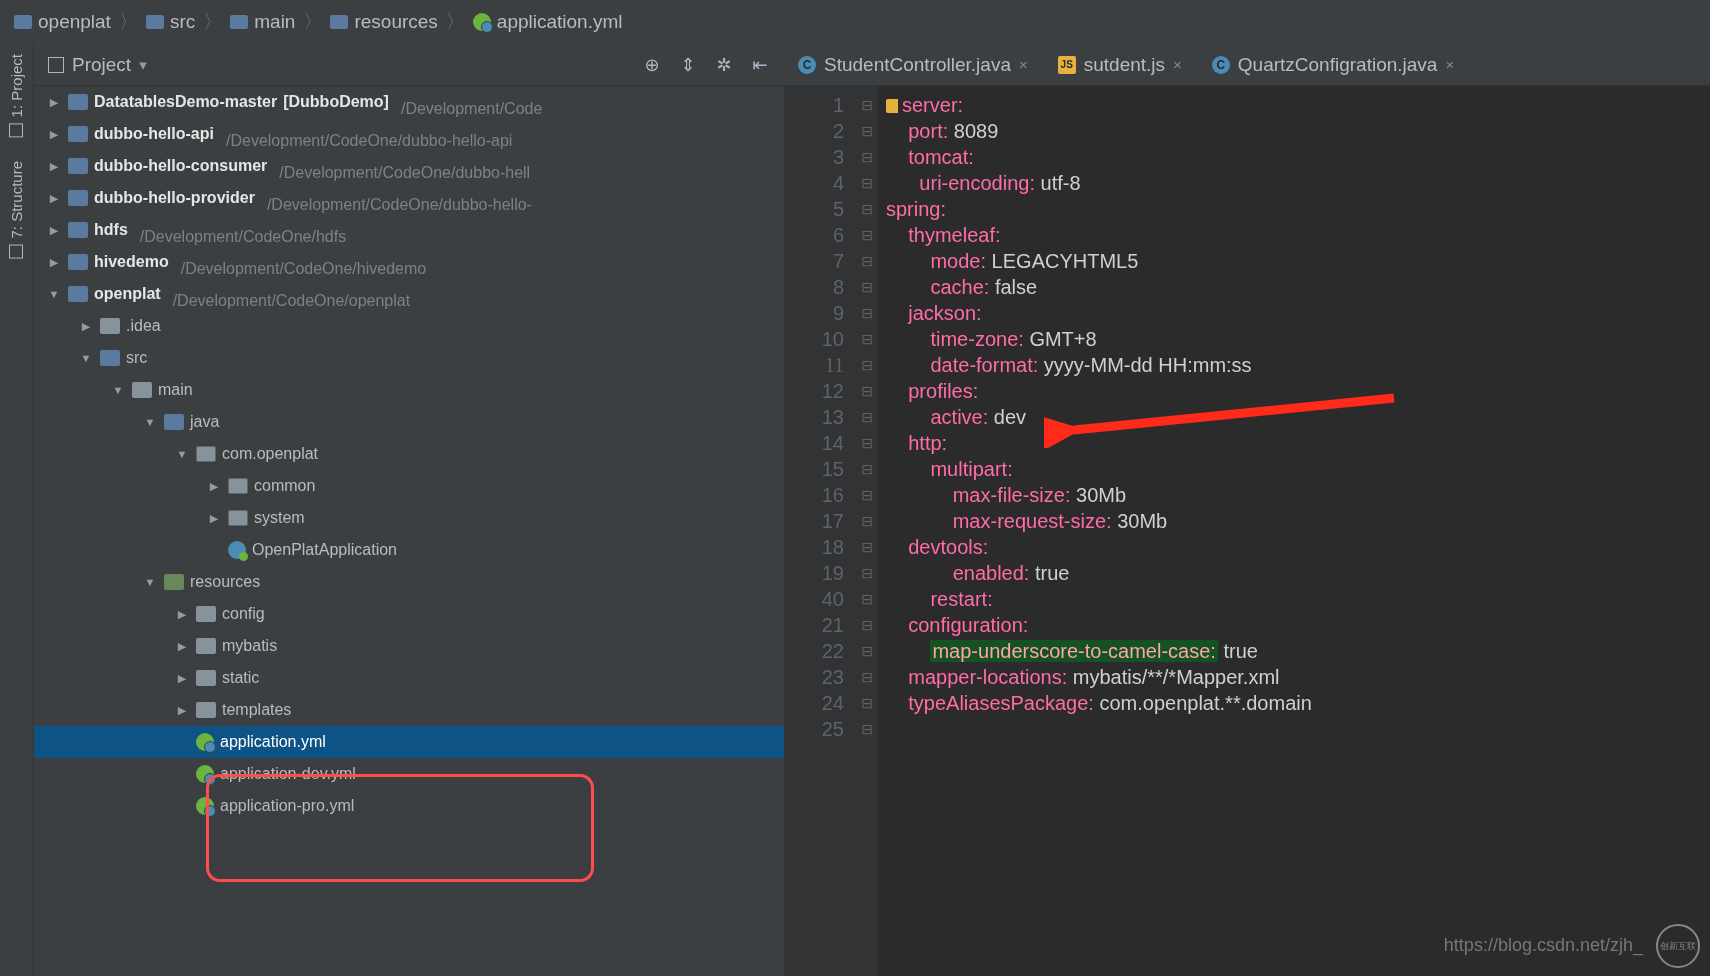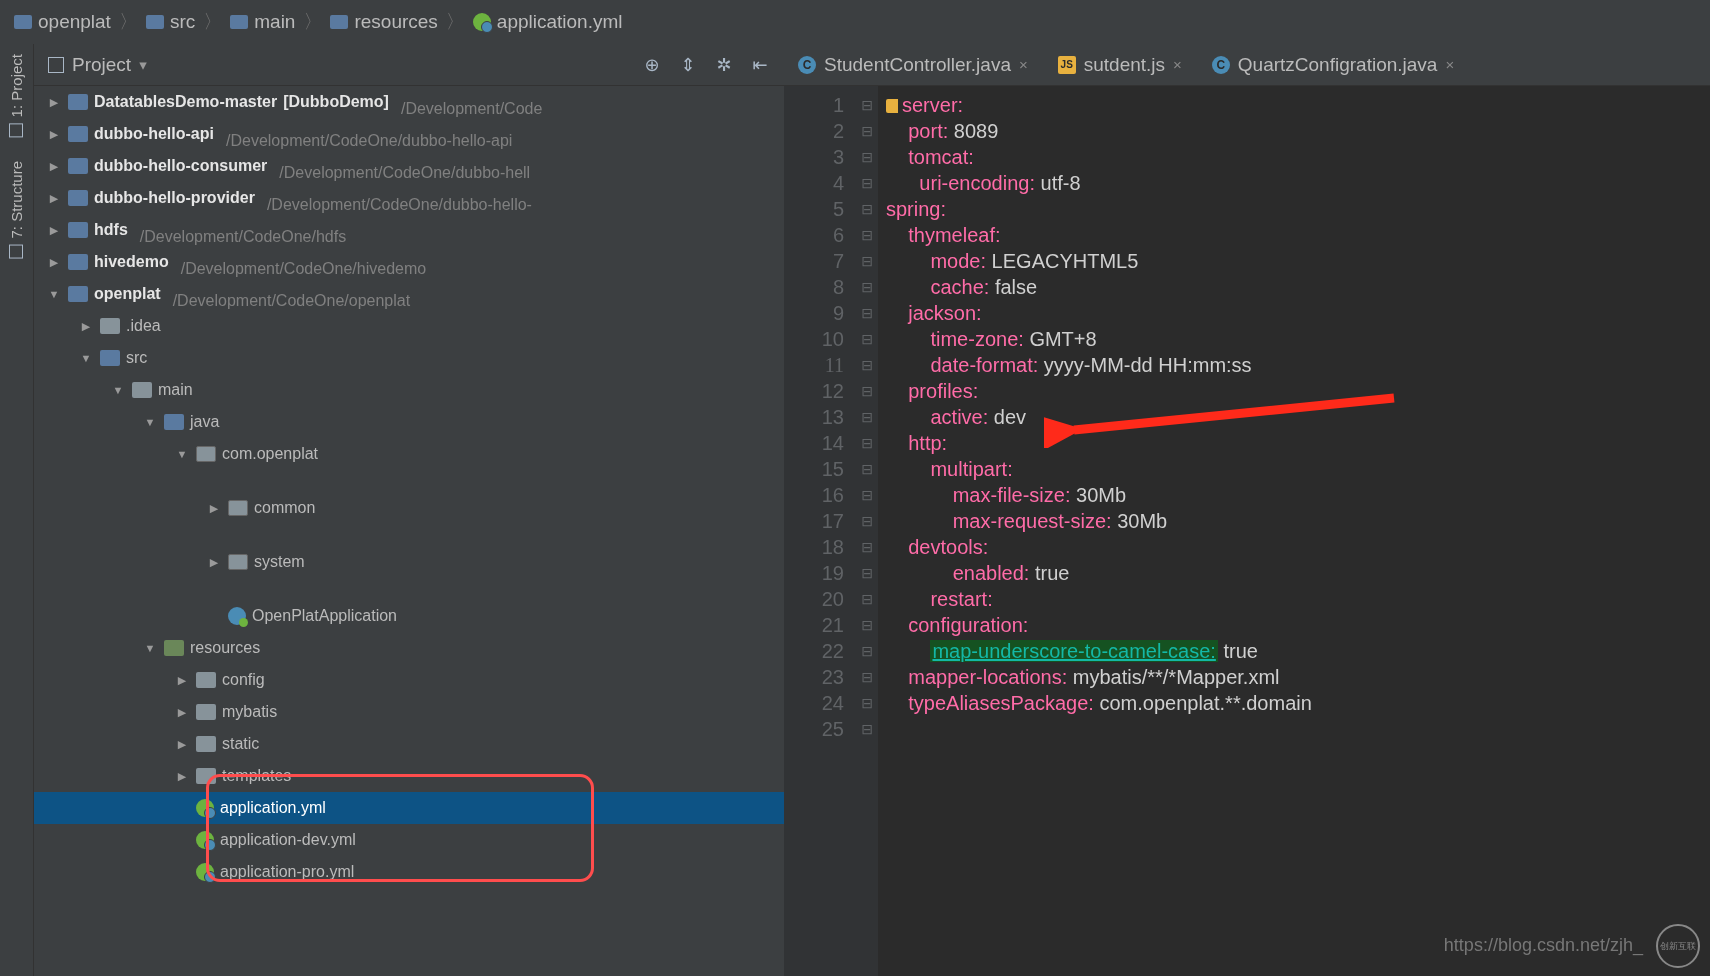--- a/index.html
+++ b/index.html
@@ -41,41 +41,41 @@
 .package { width: 16px; height: 16px; background: #87939a; border: 1px solid #666; }
 .class-icon { width: 18px; height: 18px; background: #4a8cb5; border-radius: 50%; position: relative; }
 .class-icon::after { content: ""; position: absolute; right: -2px; bottom: -2px; width: 9px; height: 9px; background: #6db33f; border-radius: 50%; }
 .tree-row .name { color: #bbbbbb; }
 .tree-row.selected .name { color: #fff; }
 .tree-row .name.bold { font-weight: bold; color: #e6e6e6; }
 .tree-row .bracket { color: #e6e6e6; font-weight: bold; }
 .tree-row .path { color: #808080; margin-left: 6px; margin-top: 13px; }
 
 .indent-0 { padding-left: 12px; } .indent-1 { padding-left: 44px; } .indent-2 { padding-left: 76px; }
-.indent-3 { padding-left: 108px; } .indent-4 { padding-left: 140px; } .indent-5 { padding-left: 172px; margin-top: 22px; }
+.indent-3 { padding-left: 108px; } .indent-4 { padding-left: 140px; } .indent-5 { padding-left: 172px; }
 
 .highlight-box { position: absolute; border: 3px solid #ff4d4d; border-radius: 14px; pointer-events: none; }
 
 .editor-area { flex: 1; background: #2b2b2b; display: flex; flex-direction: column; }
 .tabs { height: 42px; display: flex; align-items: center; padding: 0 14px; gap: 30px; background: #3c3f41; border-bottom: 1px solid #323232; }
 .tab { display: flex; align-items: center; gap: 8px; font-size: 19px; cursor: pointer; }
 .tab-icon { width: 18px; height: 18px; border-radius: 50%; display: inline-block; }
 .tab-icon.java { background: #4a8cb5; color: #2b2b2b; font-size: 12px; text-align: center; line-height: 18px; font-weight: bold; }
 .tab-icon.js { background: #e8b13f; border-radius: 2px; color: #2b2b2b; font-size: 10px; text-align: center; line-height: 18px; font-weight: bold; }
 .tab .close { color: #888; font-size: 15px; }
 
 .code-area { flex: 1; display: flex; font-family: "Menlo", "Consolas", monospace; font-size: 20px; line-height: 26px; position: relative; }
 .gutter { width: 72px; text-align: right; color: #606366; padding-right: 12px; padding-top: 6px; background: #313335; }
 .fold-gutter { width: 22px; background: #313335; padding-top: 6px; }
 .fold-mark { height: 26px; display: flex; align-items: center; justify-content: center; color: #606366; font-size: 14px; }
 .code-body { flex: 1; padding-top: 6px; padding-left: 8px; color: #a9b7c6; }
 .code-line { height: 26px; white-space: pre; }
 .tok-key { color: #ff6ca8; }
 .tok-plain { color: #d0d0d0; }
-.tok-keyhi { background: #155221; color: #14b8a6; padding: 0 2px; text-decoration: underline; }
+.tok-keyhi { background: #155221; color: #fca5a5; padding: 0 2px; }
 .line-mark { display: inline-block; width: 12px; height: 14px; background: #e8b13f; border-radius: 2px 0 0 2px; margin-right: 4px; vertical-align: -1px; }
 
 .arrow-svg { position: absolute; pointer-events: none; }
 
 .watermark { position: absolute; right: 10px; bottom: 8px; color: #777; font-size: 18px; font-family: sans-serif; }
 .watermark .logo { display: inline-block; vertical-align: middle; width: 44px; height: 44px; border-radius: 22px; border: 2px solid #888; color: #888; font-size: 20px; text-align: center; line-height: 40px; margin-left: 8px; }
 </style>
 </head>
 <body>
 
@@ -291,21 +291,21 @@
           <div style="height: 26px;">10</div>
           <div style="height: 26px; font-family: Liberation Serif, serif;">11</div>
           <div style="height: 26px;">12</div>
           <div style="height: 26px;">13</div>
           <div style="height: 26px;">14</div>
           <div style="height: 26px;">15</div>
           <div style="height: 26px;">16</div>
           <div style="height: 26px;">17</div>
           <div style="height: 26px;">18</div>
           <div style="height: 26px;">19</div>
-          <div style="height: 26px;">20</div>
+          <div style="height: 26px;">40</div>
           <div style="height: 26px;">21</div>
           <div style="height: 26px;">22</div>
           <div style="height: 26px;">23</div>
           <div style="height: 26px;">24</div>
           <div style="height: 26px;">25</div>
         </div>
       <div class="fold-gutter" id="fold">
           <div class="fold-mark">⊟</div>
           <div class="fold-mark">⊟</div>
           <div class="fold-mark">⊟</div>

